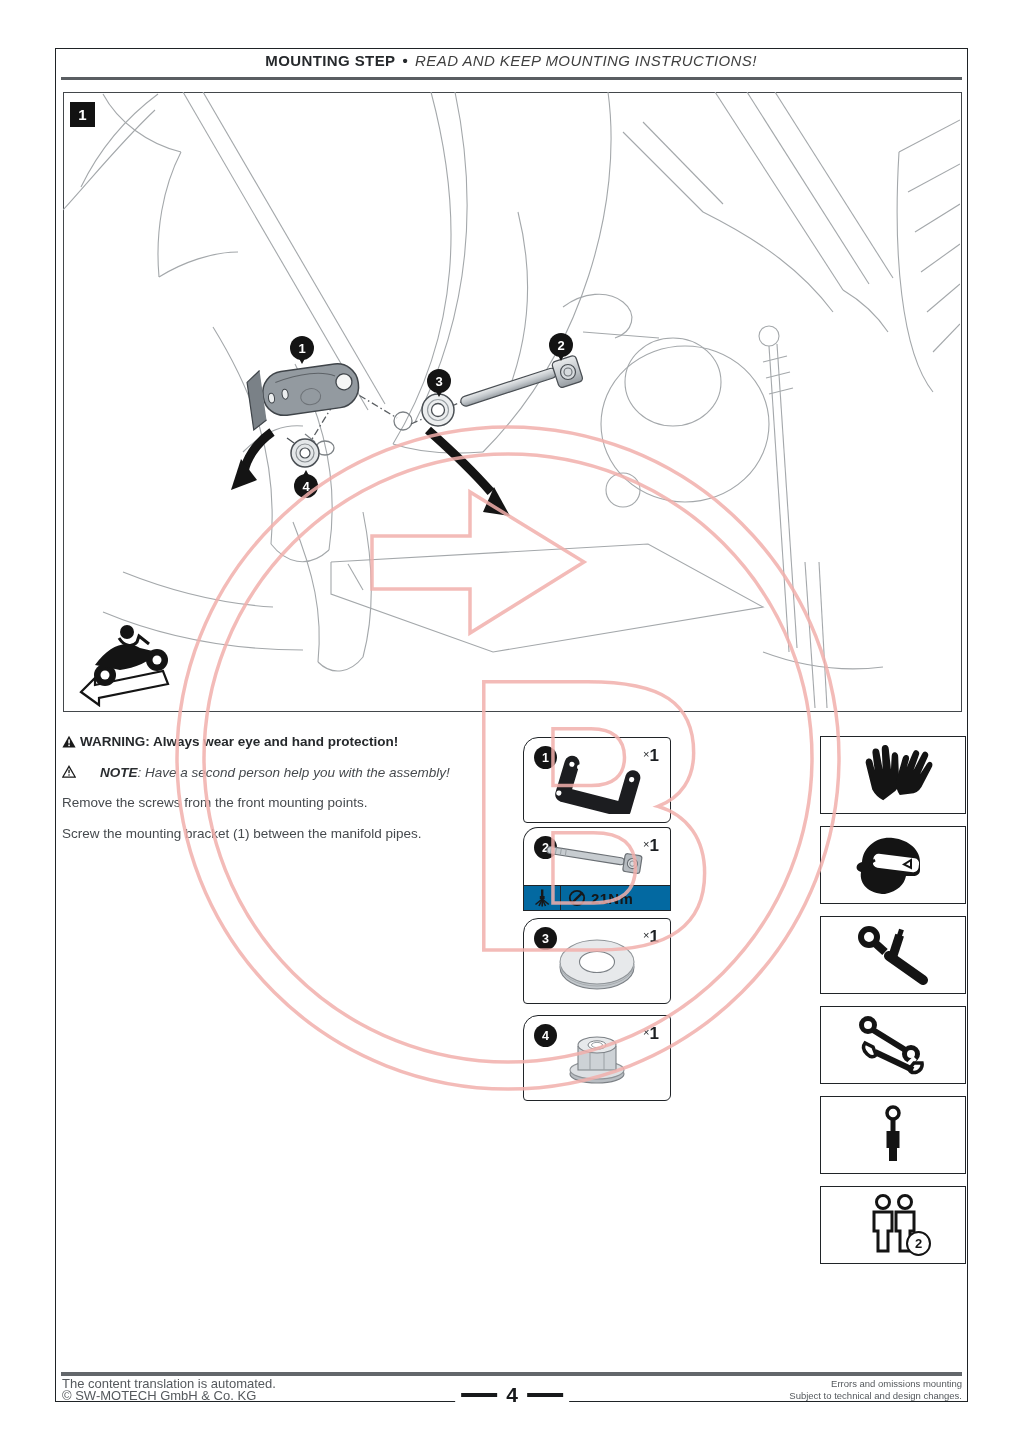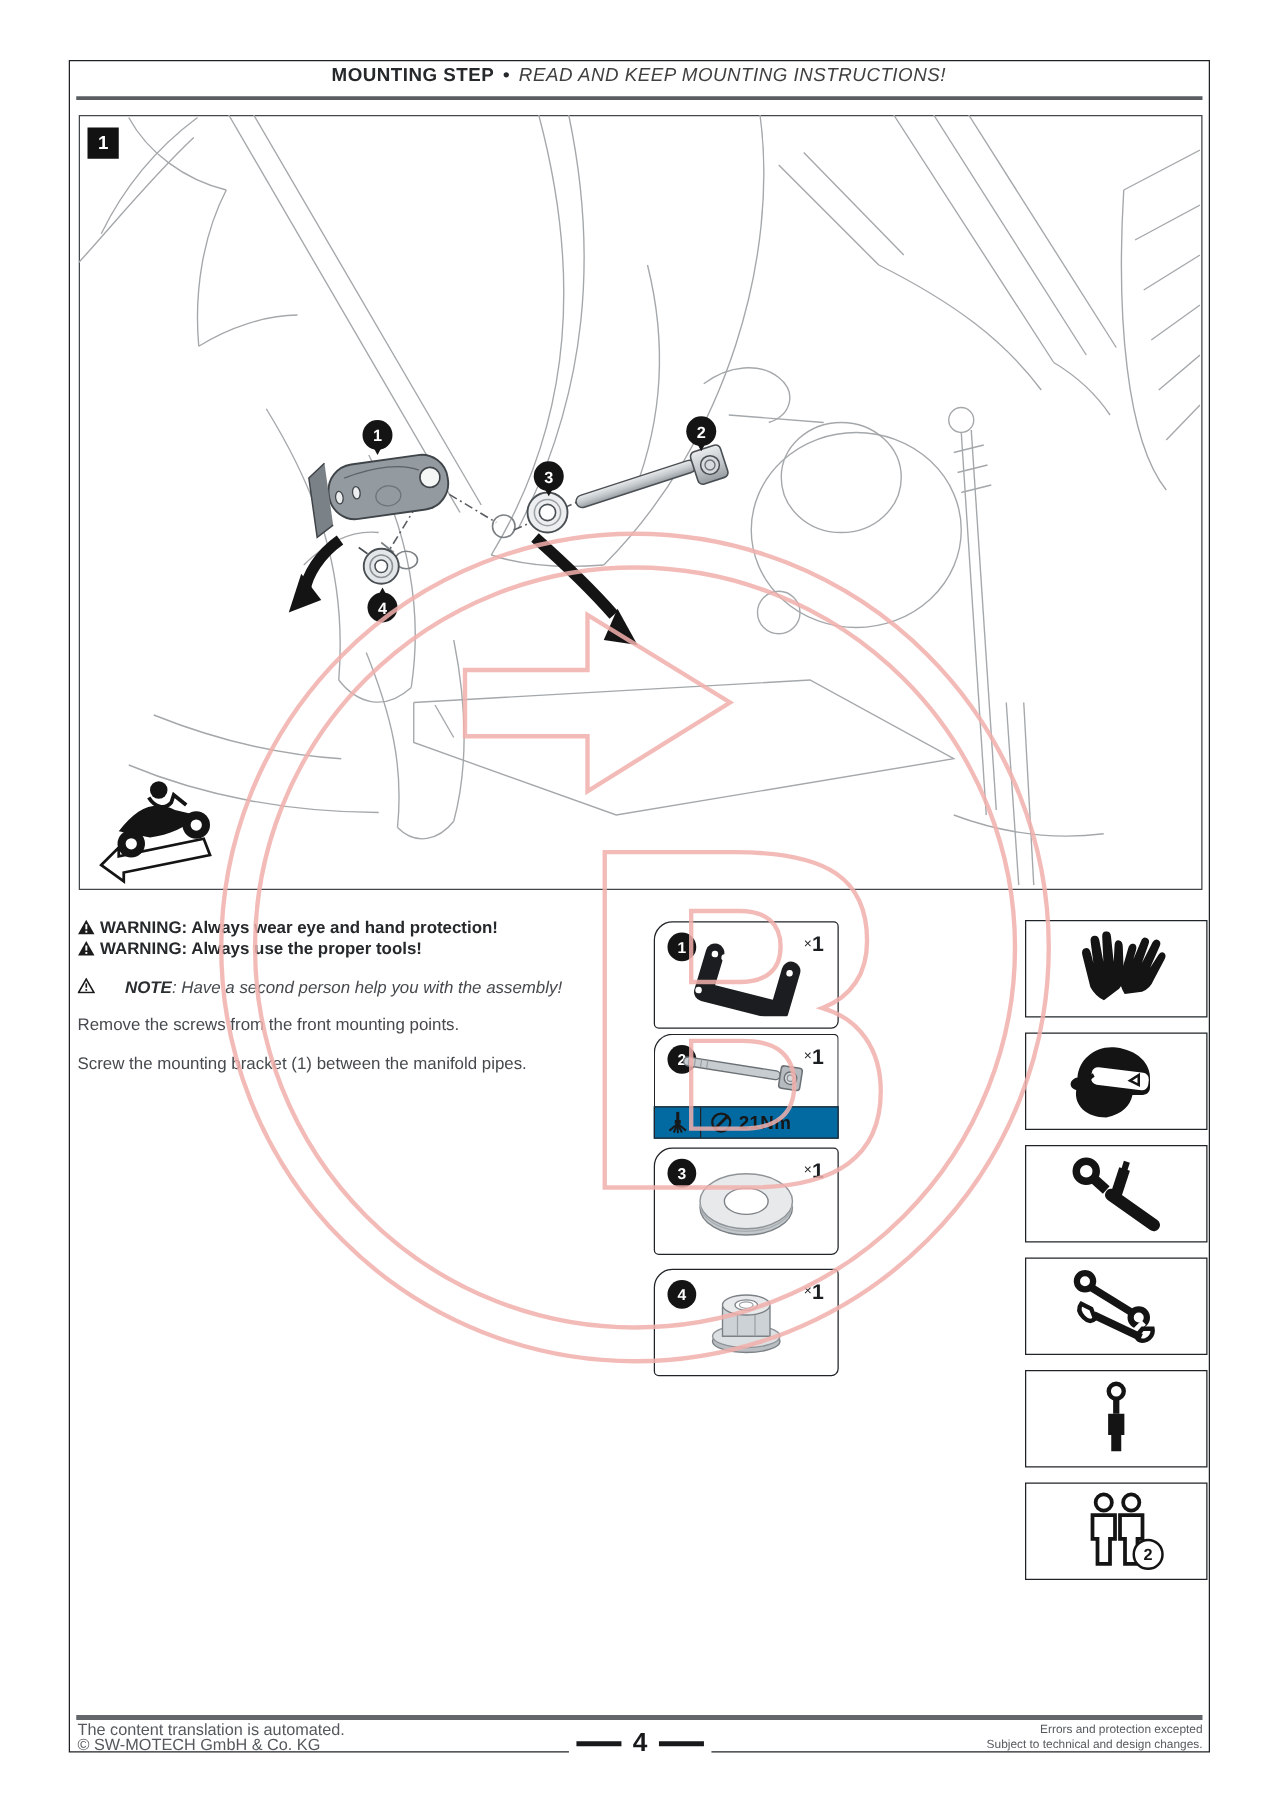--- a/index.html
+++ b/index.html
@@ -244,28 +244,20 @@
   </div>
 
 <div class="abs instructions">
   <div class="warn-line">
     <svg width="14" height="13" viewBox="0 0 20 18">
         <path d="M10 .8 L19.4 17.4 H.6 Z" fill="#1a1a1a"></path>
         <rect x="9" y="6" width="2.2" height="5.8" fill="#fff"></rect>
         <rect x="9" y="13.4" width="2.2" height="2.2" fill="#fff"></rect>
       </svg>
     <span>WARNING: Always wear eye and hand protection!</span>
-  </div>
-  <div class="warn-line">
-    <svg width="14" height="13" viewBox="0 0 20 18">
-        <path d="M10 .8 L19.4 17.4 H.6 Z" fill="#1a1a1a"></path>
-        <rect x="9" y="6" width="2.2" height="5.8" fill="#fff"></rect>
-        <rect x="9" y="13.4" width="2.2" height="2.2" fill="#fff"></rect>
-      </svg>
-    <span>WARNING: Always use the proper tools!</span>
   </div>
   <div class="note-line">
     <svg width="14" height="13" viewBox="0 0 20 18">
         <path d="M10 1.6 L18.8 16.9 H1.2 Z" fill="#fff" stroke="#1a1a1a" stroke-width="1.8"></path>
         <rect x="9.1" y="6.4" width="1.9" height="5" fill="#1a1a1a"></rect>
         <rect x="9.1" y="13" width="1.9" height="1.9" fill="#1a1a1a"></rect>
       </svg>
     <span><span class="nl">NOTE</span><span>: Have a second person help you with the assembly!</span></span>
   </div>
   <div class="para">Remove the screws from the front mounting points.</div>
@@ -436,20 +428,20 @@
     <text x="450" y="950" font-family="DejaVu Sans, sans-serif" font-weight="bold" font-size="368">B</text>
   </g>
 </svg>
 
 <div class="abs footer-rule"></div>
 <div class="abs footer-left">
   <div>The content translation is automated.</div>
   <div>© SW-MOTECH GmbH &amp; Co. KG</div>
 </div>
 <div class="abs footer-right">
-  <div>Errors and protection excepted</div>
+  <div>Errors and omissions mounting</div>
   <div>Subject to technical and design changes.</div>
 </div>
 <div class="abs page-num-wrap">
   <div class="bar"></div>
   <div class="page-num">4</div>
   <div class="bar"></div>
 </div>
 
 </body></html>

